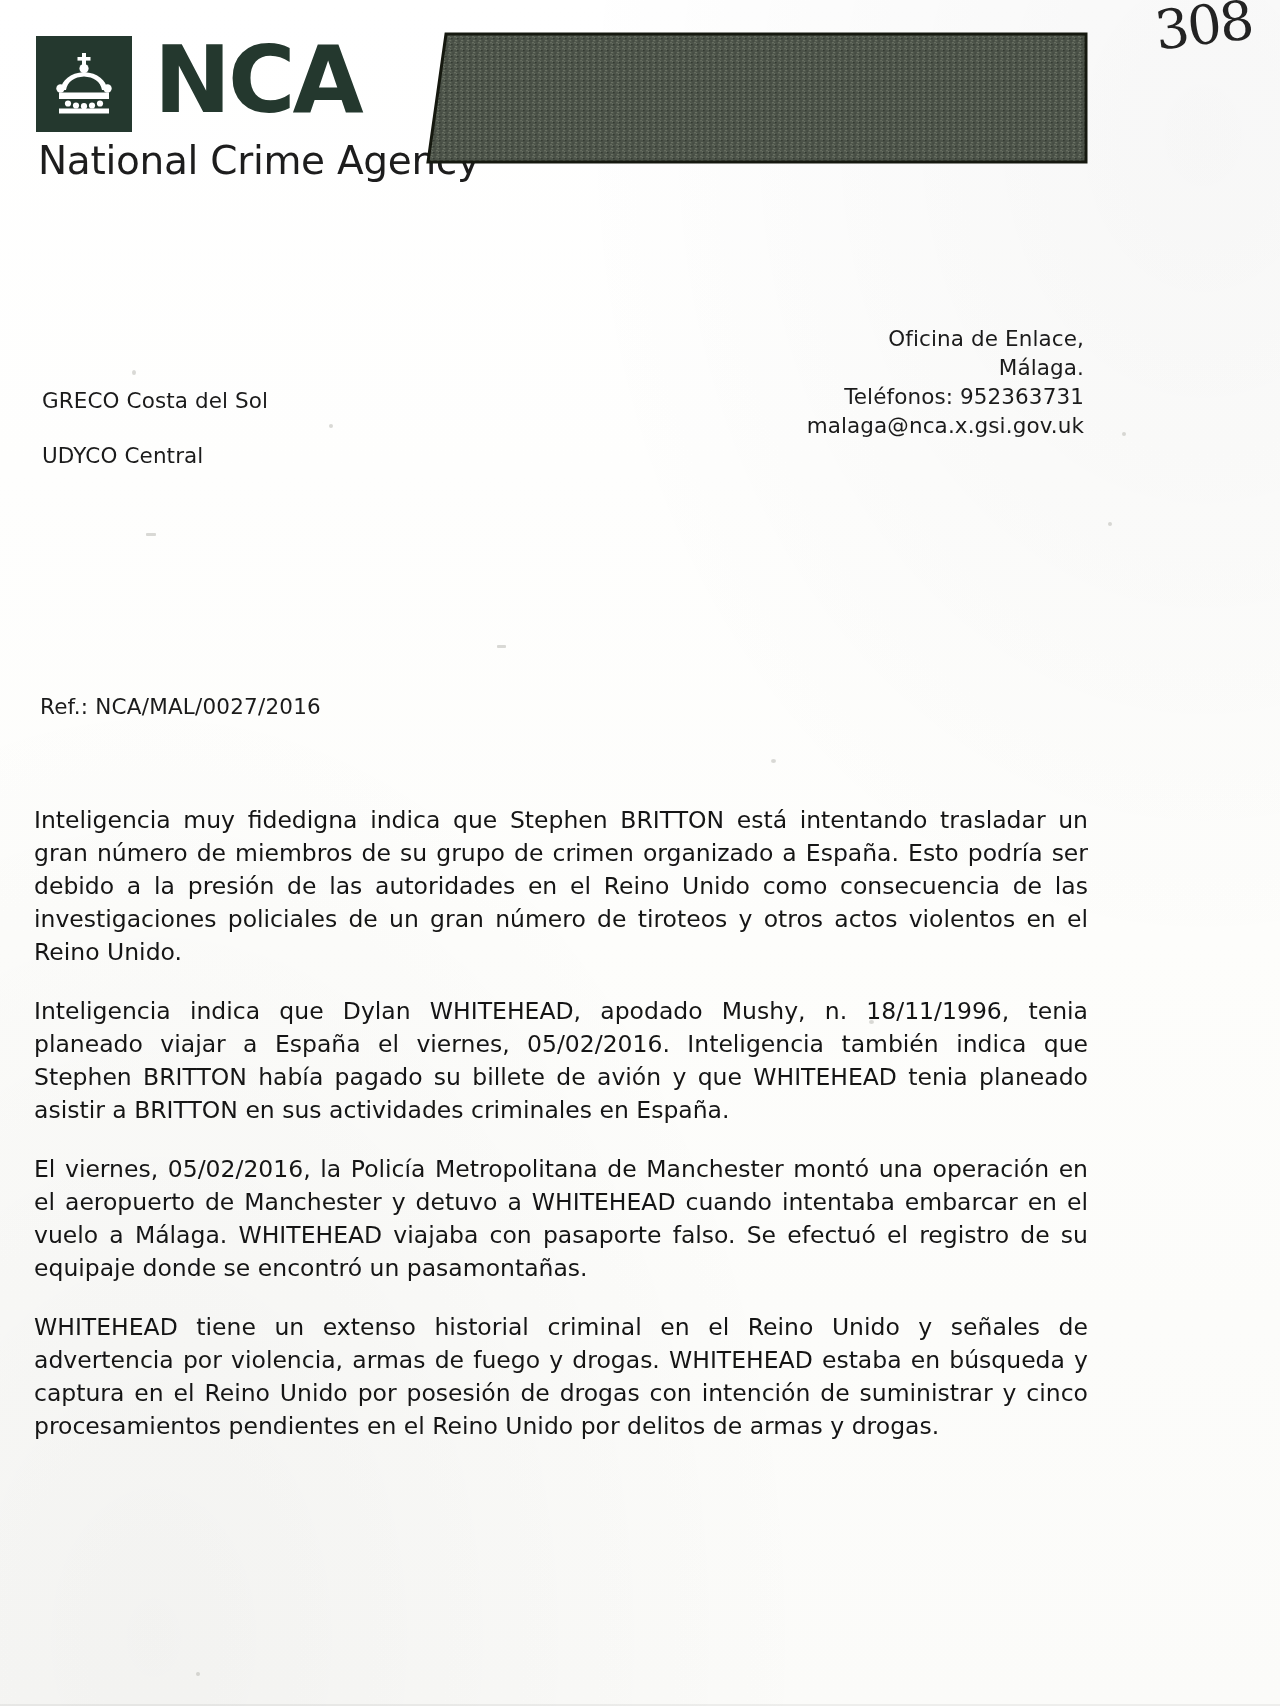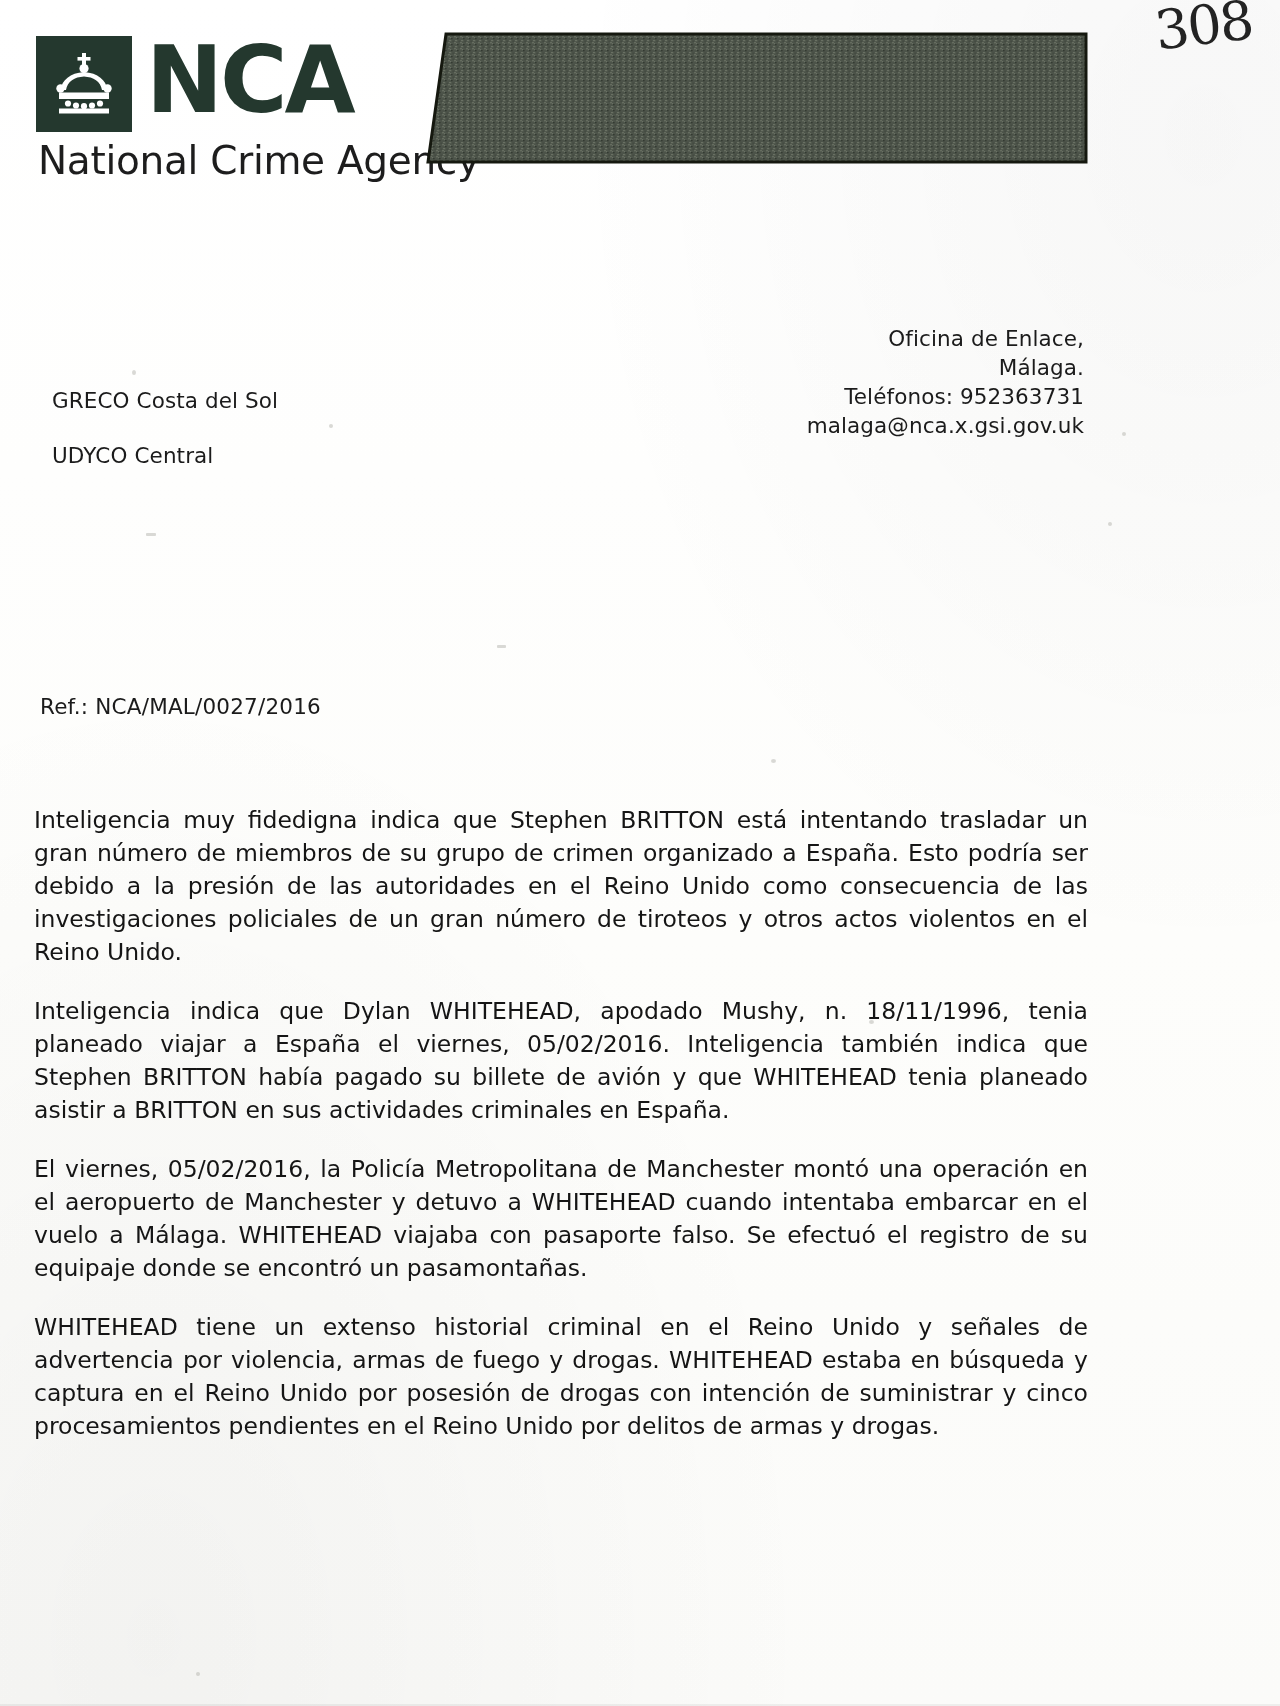--- a/index.html
+++ b/index.html
@@ -16,21 +16,21 @@
     background:
       radial-gradient(ellipse at 12% 96%, rgba(0,0,0,0.035) 0%, rgba(0,0,0,0) 42%),
       radial-gradient(ellipse at 94% 8%, rgba(0,0,0,0.03) 0%, rgba(0,0,0,0) 38%),
       linear-gradient(180deg,#ffffff 0%,#fdfdfb 55%,#fbfbf9 100%);
   }
 
   
   .header{position:absolute;left:0;top:0;width:1280px;height:215px;}
 
   .logo-block{position:absolute;left:36px;top:36px;}
-  .logo-row{display:flex;align-items:center;gap:14px;}
+  .logo-row{display:flex;align-items:center;gap:22px;}
   .crest{
     width:96px;height:96px;background:#24382e;
     display:flex;align-items:center;justify-content:center;
     flex:0 0 auto;
   }
   .crest svg{display:block;}
   .nca-word{
     font-family:"DejaVu Sans", sans-serif;
     font-weight:700;
     font-size:92px;
@@ -74,21 +74,21 @@
   }
   .addr-right .ln{ margin-bottom:4px; }
   .addr-right .gap-l{ }
   .addr-right .gap-m{ }
   .addr-right .gap-s{ margin-top:24px; }
 
   .addr-left{
     position:absolute;left:42px;top:388px;width:520px;
     font-size:21.5px;color:#1b1b1b;letter-spacing:0.1px;
   }
-  .addr-left .ln{ margin-bottom:30px;margin-left:10px; }
+  .addr-left .ln{ margin-bottom:30px; }
 
   .refline{
     position:absolute;left:40px;top:694px;
     font-size:21.5px;color:#1b1b1b;letter-spacing:0.2px;
   }
 
   
   .body-copy{
     position:absolute;left:34px;top:804px;width:1054px;
     font-size:23.5px;

